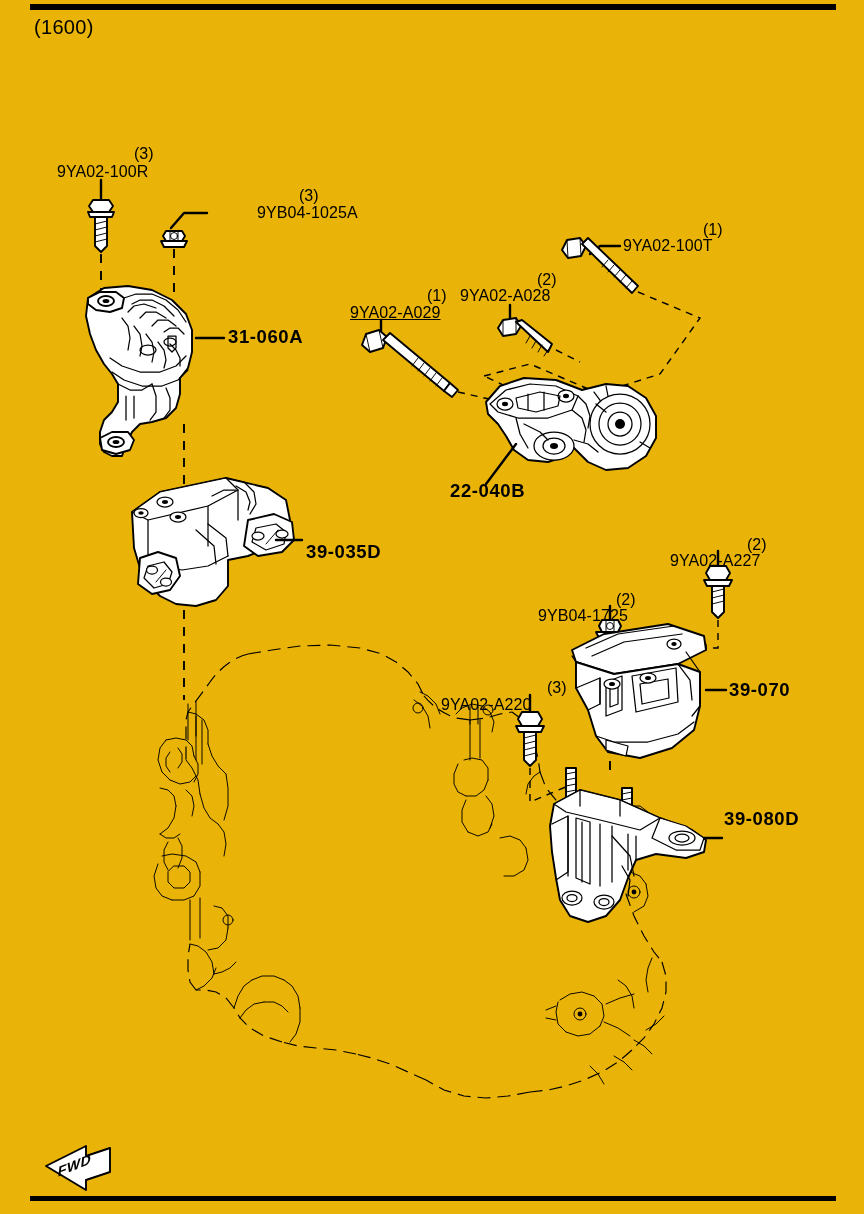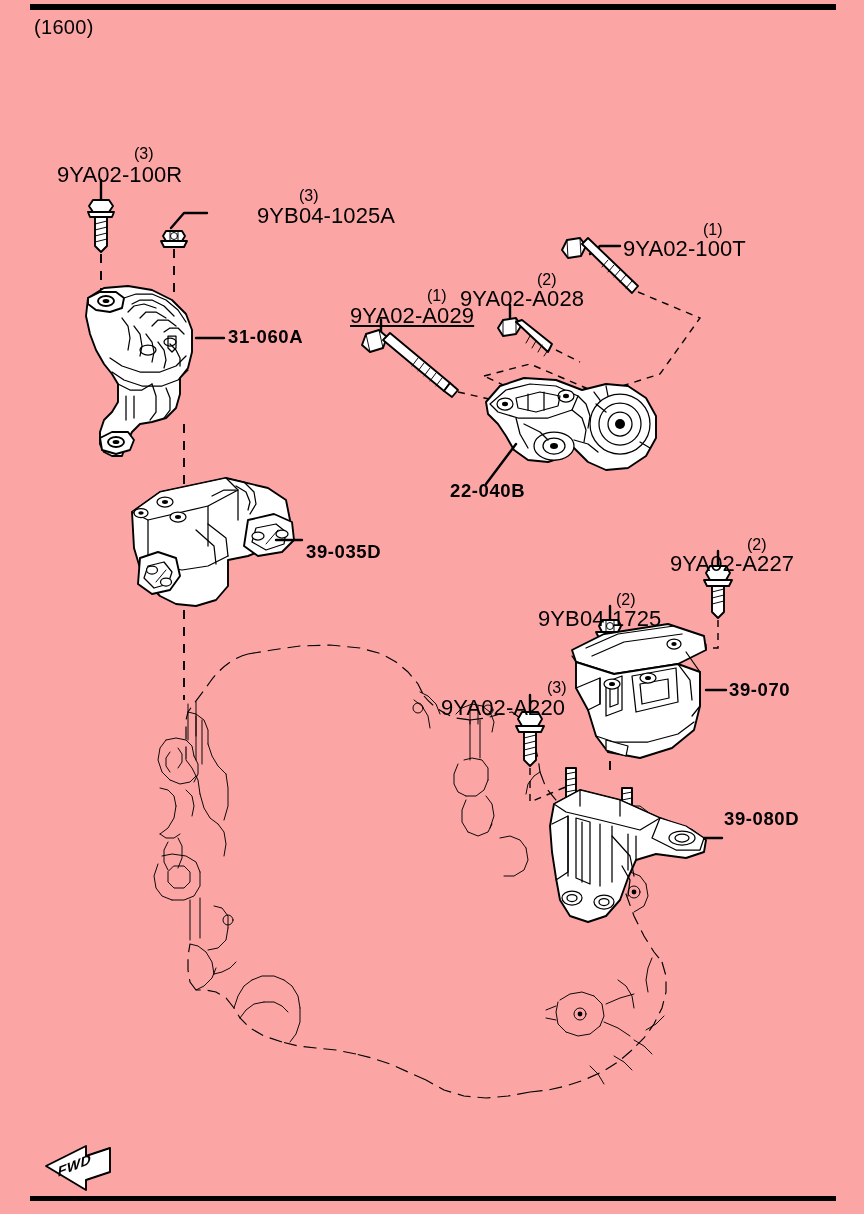--- a/index.html
+++ b/index.html
@@ -8,21 +8,21 @@
     padding: 0;
     background: #ffffff;
   }
   body {
     font-family: "Liberation Sans", sans-serif;
   }
   #sheet {
     position: relative;
     width: 864px;
     height: 1214px;
-    background: #fca5a5;
+    background: #eab308;
     overflow: hidden;
   }
   .rule {
     position: absolute;
     background: #000000;
   }
   #rule-top   { left: 30px;  top: 4px;    width: 806px; height: 6px; }
   #rule-bottom{ left: 30px;  top: 1196px; width: 806px; height: 5px; }
 
   .variant-note {
@@ -31,21 +31,21 @@
     top: 16px;
     font-size: 20px;
     letter-spacing: 0.3px;
     color: #000;
     white-space: nowrap;
   }
 
   
   .lbl {
     position: absolute;
-    font-size: 22px;
+    font-size: 16px;
     letter-spacing: 0.1px;
     color: #000;
     white-space: nowrap;
     line-height: 1;
   }
   .lbl.part {
     font-weight: bold;
     font-size: 18.5px;
     letter-spacing: 0.6px;
   }

